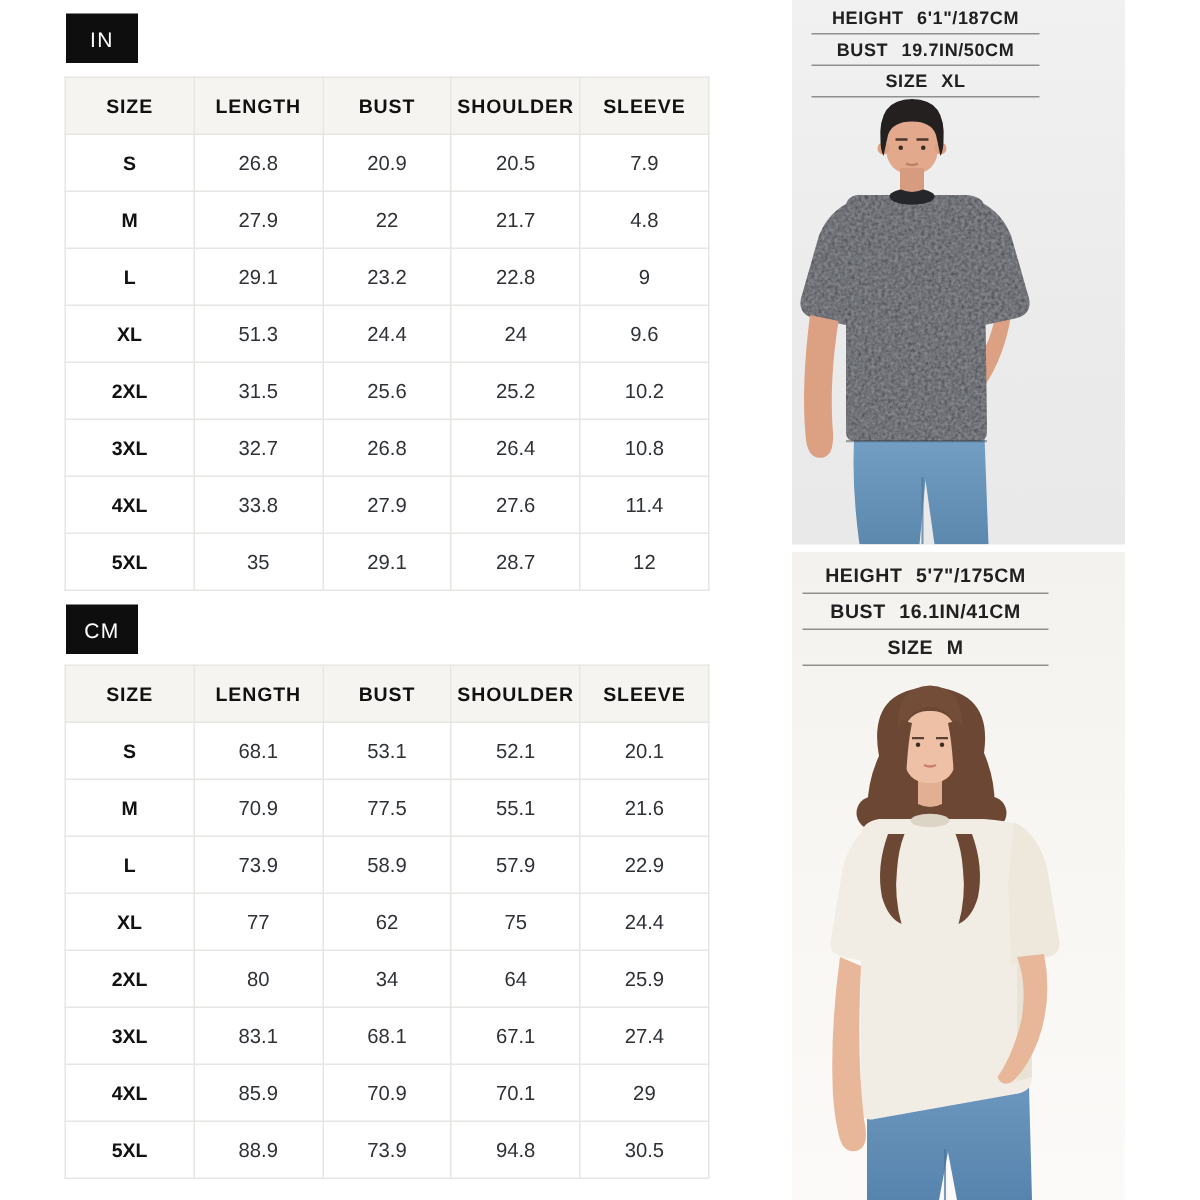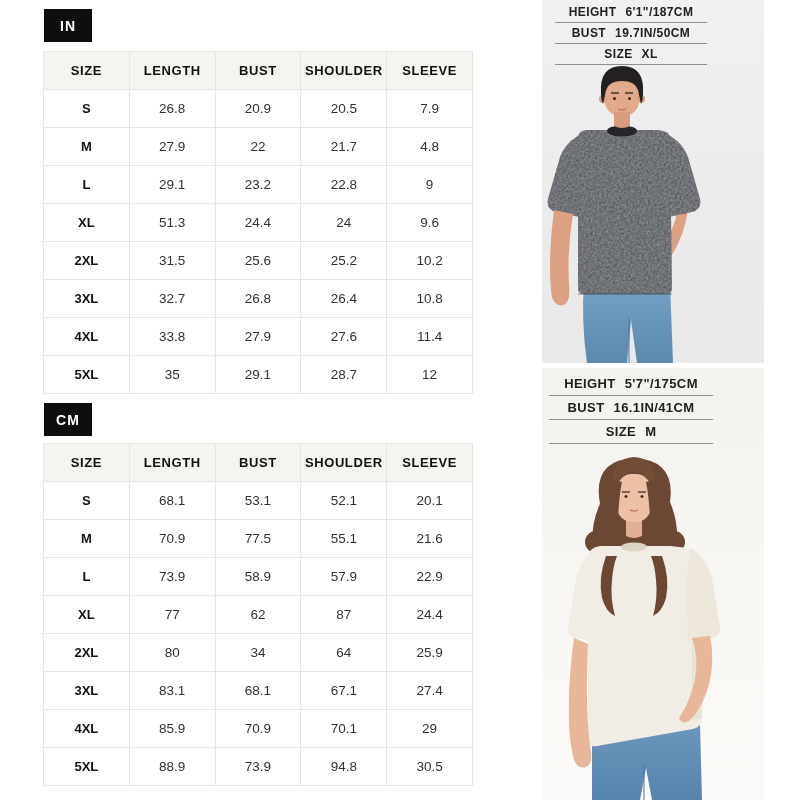--- a/index.html
+++ b/index.html
@@ -2,39 +2,39 @@
 <html style="--badge-bg: #0e0e0e; --badge-text: #ffffff; --table-border: #e8e6e2; --table-header-bg: #f5f4f1; --underline: #8f8f8f; --card-male-bg: #ececec; --card-female-bg: #f8f6f2; --tee-male: #3c3f46; --tee-female: #f2ede4; --jeans-male: #6c99bf; --jeans-female: #5d89b4;"><head>
 <meta charset="utf-8">
 <style>
   html,body{margin:0;padding:0;background:#fff;}
   .canvas{position:relative;width:800px;height:800px;background:#fff;overflow:hidden;
           font-family:"Liberation Sans",sans-serif;color:#1d1d1d;}
 
   
   .unit-badge{position:absolute;left:44px;width:48px;height:33px;
     background:var(--badge-bg,#0e0e0e);color:var(--badge-text,#fff);
-    font-weight:bold;font-size:14px;letter-spacing:1px;
+    font-weight:normal;font-size:14px;letter-spacing:1px;
     display:flex;align-items:center;justify-content:center;}
   #badge-in{top:9px;}
   #badge-cm{top:403px;}
 
   
   .size-table{position:absolute;left:43px;width:430px;border-collapse:collapse;
     table-layout:fixed;}
   #table-in{top:51px;}
   #table-cm{top:443px;}
   .size-table th,.size-table td{border:1px solid var(--table-border,#e8e6e2);
     height:37px;text-align:center;vertical-align:middle;padding:0;}
   .size-table th{background:var(--table-header-bg,#f5f4f1);font-size:13px;
     font-weight:bold;letter-spacing:.6px;color:#111;}
   .size-table td{font-size:13.5px;color:#2e3236;background:#fff;}
   .size-table td.size-cell{font-weight:bold;font-size:13px;color:#111;}
 
   
-  .card{position:absolute;left:542px;width:222px;overflow:hidden;}
+  .card{position:absolute;left:528px;width:222px;overflow:hidden;}
   .card-male{top:0;height:363px;background:linear-gradient(180deg,#f1f1f1 0%,#ebebeb 60%,#e9e9e9 100%);}
   .card-female{top:368px;height:432px;background:linear-gradient(180deg,#f4f2ee 0%,#f8f7f4 55%,#fbfaf8 100%);}
   .specs{position:absolute;display:flex;flex-direction:column;}
   .card-male .specs{top:5px;left:13px;width:152px;}
   .card-female .specs{top:8px;left:7px;width:164px;}
   .spec-line{display:flex;justify-content:center;gap:9px;
     border-bottom:1px solid var(--underline,#8f8f8f);
     padding-bottom:3px;margin-bottom:3px;
     font-weight:bold;color:#202020;letter-spacing:.4px;white-space:nowrap;}
   .card-male .spec-line{font-size:12px;}
@@ -151,21 +151,21 @@
         <td class="size-cell">L</td>
         <td>73.9</td>
         <td>58.9</td>
         <td>57.9</td>
         <td>22.9</td>
       </tr>
       <tr>
         <td class="size-cell">XL</td>
         <td>77</td>
         <td>62</td>
-        <td>87</td>
+        <td>75</td>
         <td>24.4</td>
       </tr>
       <tr>
         <td class="size-cell">2XL</td>
         <td>80</td>
         <td>34</td>
         <td>64</td>
         <td>25.9</td>
       </tr>
       <tr>

